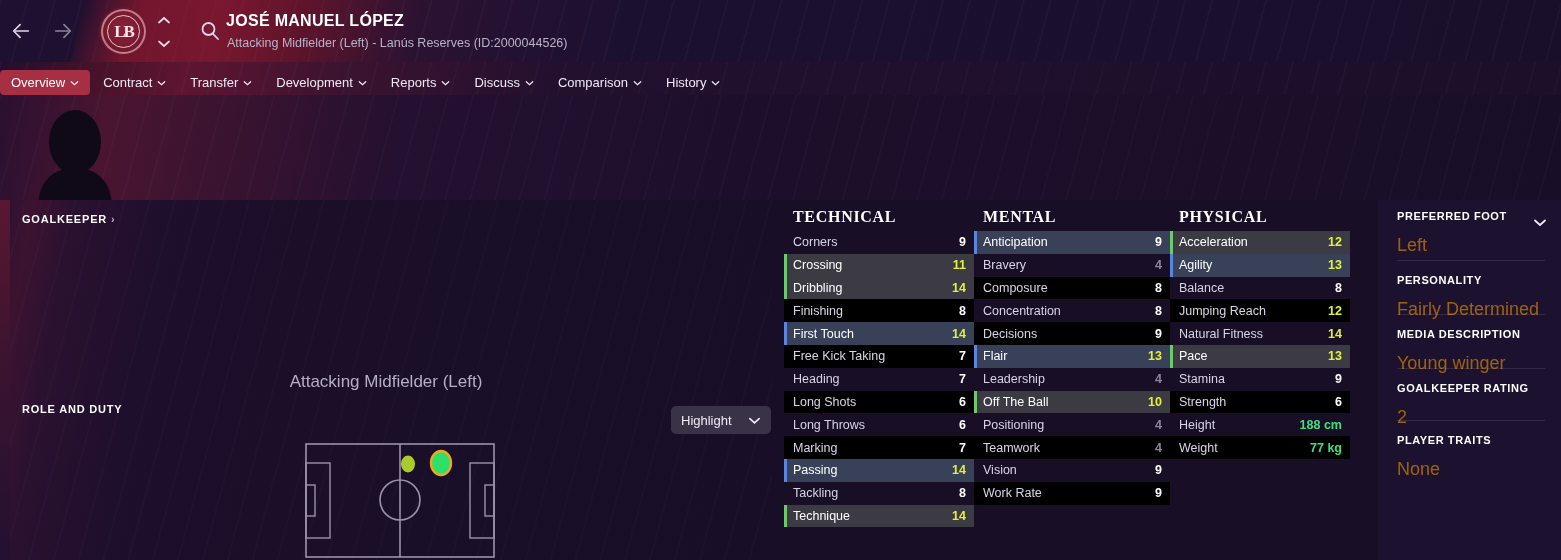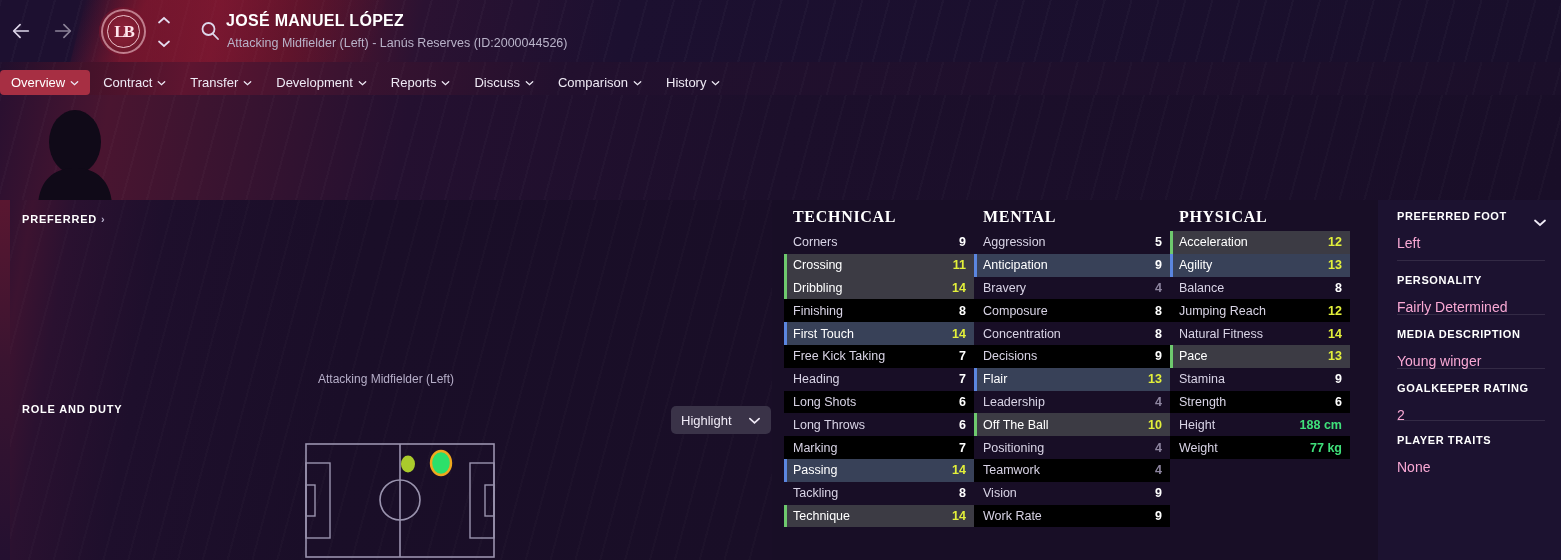--- a/index.html
+++ b/index.html
@@ -150,21 +150,21 @@
   .v-hi{ color:#e3f03a; }
   .v-top{ color:#3fe07a; }
 
   
   .rightpane{
     position:absolute; left:1378px; top:0; width:183px; height:360px;
     background:#1c1230;
   }
   .rsec{ position:absolute; left:19px; width:150px; }
   .rsec h5{ font-size:11px; font-weight:bold; letter-spacing:0.6px; color:#ffffff; margin-bottom:5px;}
-  .rsec p{ font-size:14px; color:#f9a8d4;margin-top:13px; }
+  .rsec p{ font-size:18px; color:#a16207;margin-top:13px; }
   .rdiv{ position:absolute; left:19px; width:148px; height:1px; background:rgba(255,255,255,0.10);}
   .foot-chev{ position:absolute; right:14px; top:212px; width:14px;height:9px; cursor:pointer;}
   .leftedge{
     position:absolute; left:0; top:0; width:10px; height:360px;
     background:linear-gradient(180deg,#5a1730 0%, #3a1430 45%, #241030 100%);
   }
 </style>
 </head>
 <body>
 
@@ -271,39 +271,39 @@
     </div>
 
   </div>
 
   <div class="main">
 
     <div class="leftpane">
       <div class="leftedge"></div>
 
       <div class="sectitle" style="left:22px; top:13px;">
-        <span>PREFERRED</span>
+        <span>GOALKEEPER</span>
         <span style="color:#b9b0cc;"> ›</span>
       </div>
 
       <div class="pitch">
         <svg width="190" height="115" viewBox="0 0 190 115">
           <rect x="1" y="1" width="188" height="113" fill="none" stroke="#9a93ae" stroke-width="1.6"></rect>
           <line x1="95" y1="1" x2="95" y2="114" stroke="#9a93ae" stroke-width="1.6"></line>
           <circle cx="95" cy="57" r="20" fill="none" stroke="#9a93ae" stroke-width="1.6"></circle>
           <rect x="1" y="20" width="24" height="75" fill="none" stroke="#9a93ae" stroke-width="1.4"></rect>
           <rect x="1" y="42" width="9" height="31" fill="none" stroke="#9a93ae" stroke-width="1.4"></rect>
           <rect x="165" y="20" width="24" height="75" fill="none" stroke="#9a93ae" stroke-width="1.4"></rect>
           <rect x="180" y="42" width="9" height="31" fill="none" stroke="#9a93ae" stroke-width="1.4"></rect>
           <ellipse cx="103" cy="21" rx="7" ry="8.5" fill="#aacb2c"></ellipse>
           <ellipse cx="136" cy="20" rx="10" ry="12" fill="#2ce06a" stroke="#f0a81e" stroke-width="2.4"></ellipse>
         </svg>
       </div>
       <div class="poslabel" style="top:-200px;"></div>
-      <div style="position:absolute; left:0; top:172px; width:772px; text-align:center; font-size:12px; color:#b6aec8;">Attacking Midfielder (Left)</div>
+      <div style="position:absolute; left:0; top:172px; width:772px; text-align:center; font-size:17px; color:#b6aec8;">Attacking Midfielder (Left)</div>
 
       <div class="sectitle" style="left:22px; top:203px;">ROLE AND DUTY</div>
 
     </div>
 
     <div class="highlight-btn">
       <span>Highlight</span>
       <svg viewBox="0 0 14 9" width="13" height="9" fill="none" stroke="#efeaf6" stroke-width="1.8" stroke-linecap="round">
           <polyline points="2,2.5 7,7 12,2.5"></polyline>
         </svg>
@@ -360,24 +360,20 @@
             <span class="aname">Tackling</span>
             <span class="aval v-mid">8</span>
           </div>
           <div class="arow key">
             <span class="aname">Technique</span>
             <span class="aval v-hi">14</span>
           </div>
         </div>
       <div class="attcol" id="col-mental" style="left:190px; width:196px;">
           <h4>MENTAL</h4>
-          <div class="arow">
-            <span class="aname">Aggression</span>
-            <span class="aval v-mid">5</span>
-          </div>
           <div class="arow pref">
             <span class="aname">Anticipation</span>
             <span class="aval v-mid">9</span>
           </div>
           <div class="arow">
             <span class="aname">Bravery</span>
             <span class="aval v-lo">4</span>
           </div>
           <div class="arow alt">
             <span class="aname">Composure</span>

